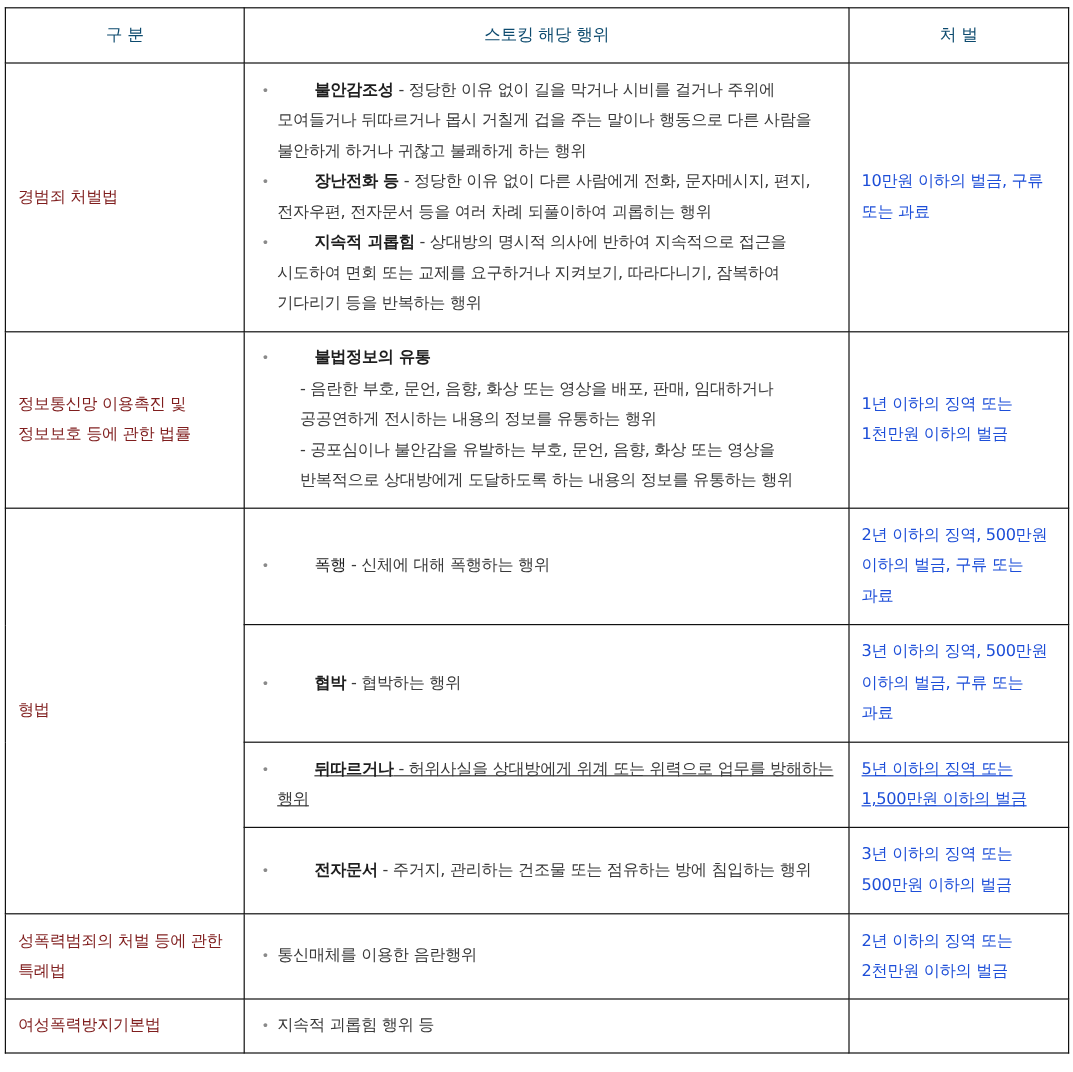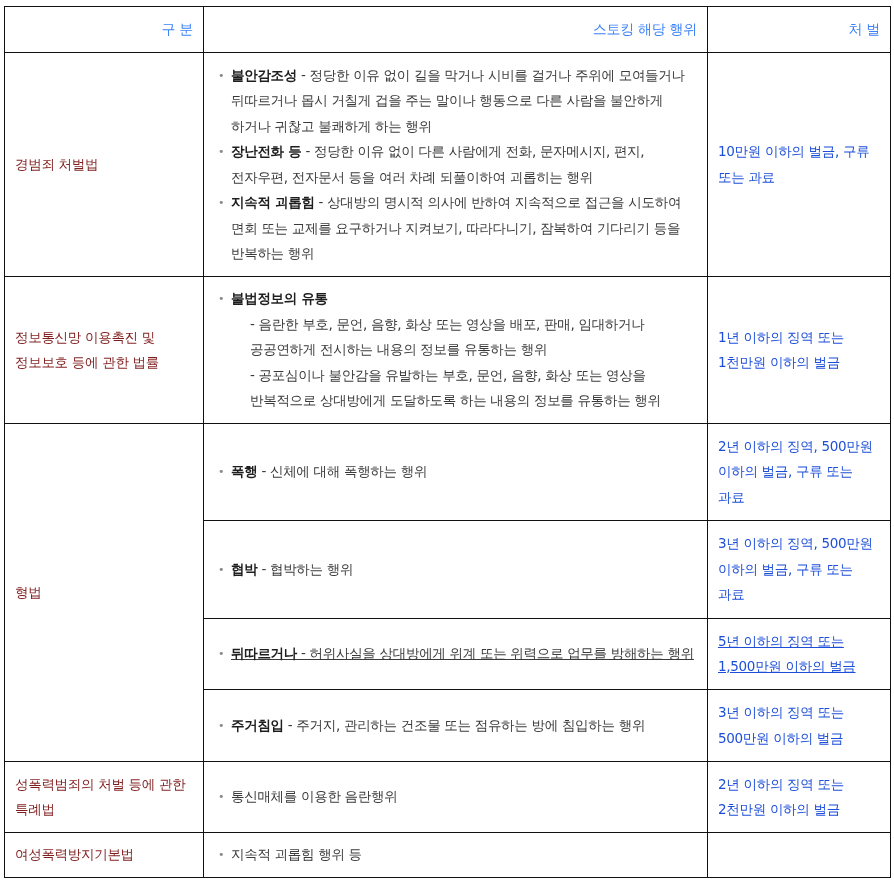--- a/index.html
+++ b/index.html
@@ -11,34 +11,34 @@
     font-size: 13.5px; color: #3a3a3a; letter-spacing: -0.3px;
   }
   table.stalk td, table.stalk th {
     border: 1.5px solid #111;
     padding: 0 10px;
     vertical-align: middle;
     line-height: 25.5px;
     word-break: keep-all;
   }
   table.stalk th {
-    font-weight: normal; color: #3b82f6; font-size: 14px; text-align: right;
+    font-weight: normal; color: #0c4a6e; font-size: 14px; text-align: center;
     height: 45px;
   }
   col.c1 { width: 199px; }
   col.c2 { width: 504px; }
   col.c3 { width: 183px; }
   td.law { color: #7f1d1d; }
   td.pen { color: #1d4ed8; }
   ul.acts { margin: 0; padding: 0 0 0 17px; list-style: none; }
   ul.acts li { position: relative; }
   ul.acts li .bullet {
     position: absolute; left: -13px; top: 0; color: #8a8a8a; font-size: 11px;
   }
-  .term { font-weight: bold; color: #1e1e1e; }
+  .term { font-weight: bold; color: #1e1e1e; margin-left: 31px; }
   .sub { display: block; margin-left: 36px; }
   tr.r1 td { height: 223px; }
   tr.r2 td { height: 146px; }
   tr.r3 td { height: 96px; }
   tr.r4 td { height: 97px; }
   tr.r5 td { height: 70px; text-decoration: underline; }
   tr.r6 td { height: 71px; }
   tr.r7 td { height: 70px; margin-left: 48px; }
   tr.r8 td { height: 44px; }
   .sub-list { margin: 0; padding: 0; }
@@ -98,21 +98,21 @@
       </td>
       <td class="pen">1년 이하의 징역 또는 1천만원 이하의 벌금</td>
     </tr>
 
     <tr class="r3">
       <td class="law" rowspan="4">형법</td>
       <td>
         <ul class="acts">
           <li>
             <span class="bullet">•</span>
-            <span class="term" style="font-weight:700">폭행</span><span> - 신체에 대해 폭행하는 행위</span>
+            <span class="term" style="font-weight:400">폭행</span><span> - 신체에 대해 폭행하는 행위</span>
           </li>
         </ul>
       </td>
       <td class="pen">2년 이하의 징역, 500만원 이하의 벌금, 구류 또는 과료</td>
     </tr>
     <tr class="r4">
       <td>
         <ul class="acts">
           <li>
             <span class="bullet">•</span>
@@ -131,21 +131,21 @@
           </li>
         </ul>
       </td>
       <td class="pen">5년 이하의 징역 또는 1,500만원 이하의 벌금</td>
     </tr>
     <tr class="r6">
       <td>
         <ul class="acts">
           <li>
             <span class="bullet">•</span>
-            <span class="term" style="font-weight:600">주거침입</span><span> - 주거지, 관리하는 건조물 또는 점유하는 방에 침입하는 행위</span>
+            <span class="term" style="font-weight:600">전자문서</span><span> - 주거지, 관리하는 건조물 또는 점유하는 방에 침입하는 행위</span>
           </li>
         </ul>
       </td>
       <td class="pen">3년 이하의 징역 또는 500만원 이하의 벌금</td>
     </tr>
 
     <tr class="r7">
       <td class="law">성폭력범죄의 처벌 등에 관한 특례법</td>
       <td>
         <ul class="acts">

